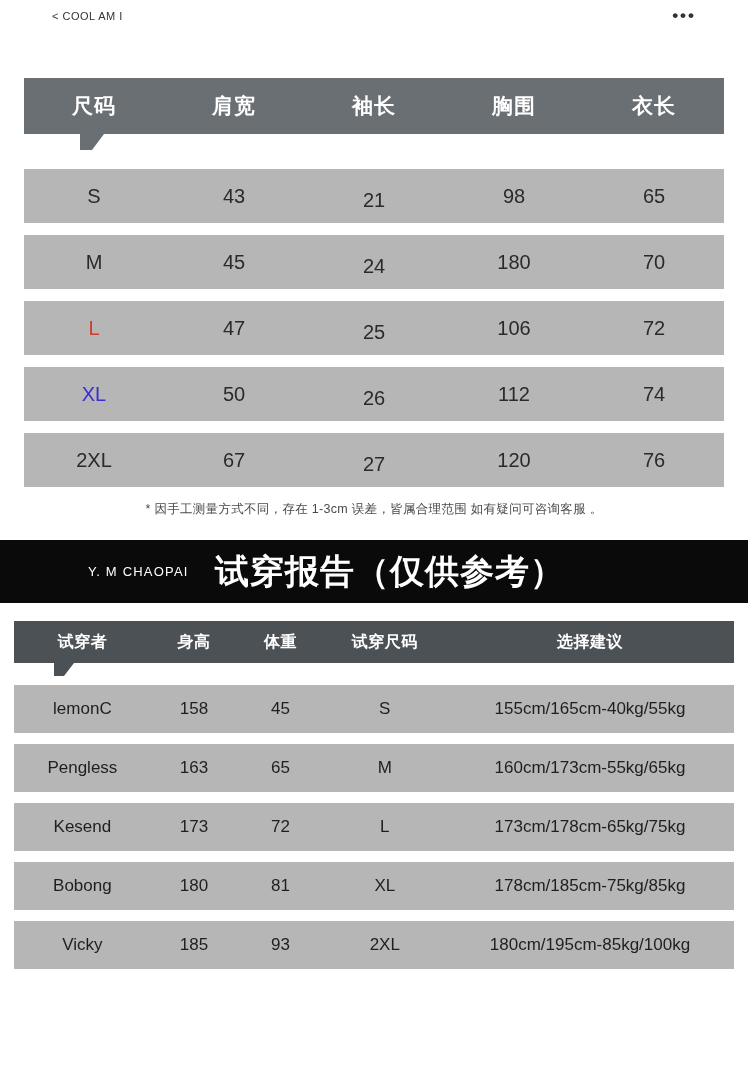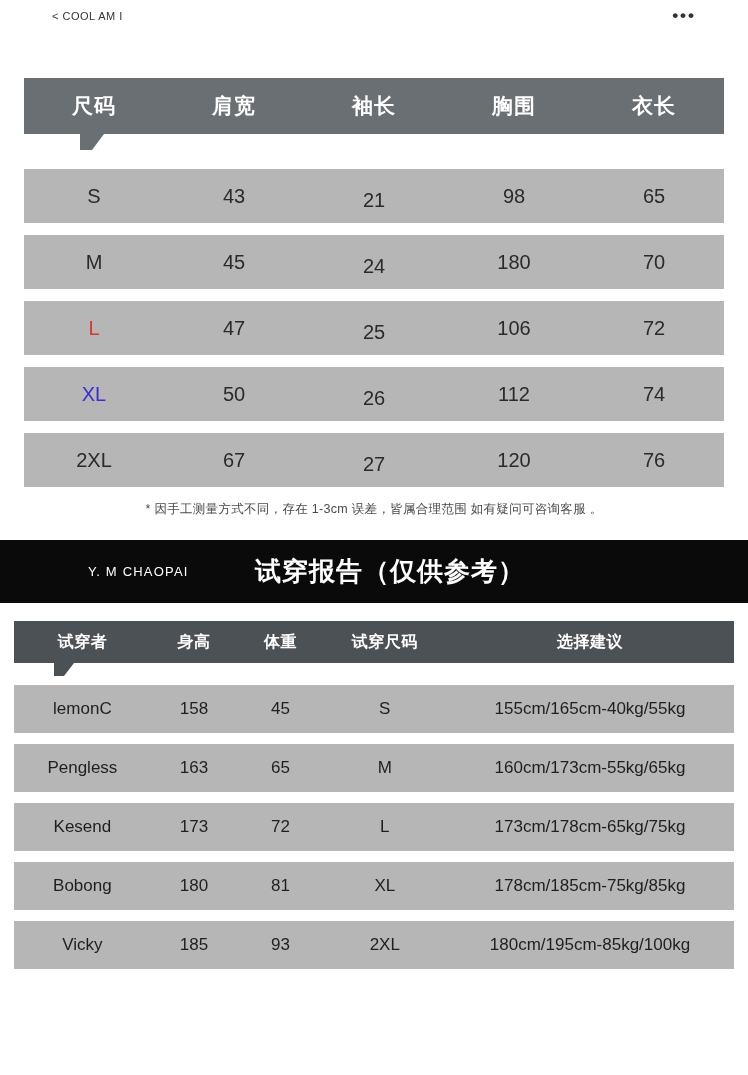--- a/index.html
+++ b/index.html
@@ -135,21 +135,21 @@
     left: 88px;
     color: #ffffff;
     font-size: 13px;
     letter-spacing: 1.2px;
   }
   .banner-title {
     position: absolute;
     left: 0; right: 0;
     text-align: center;
     color: #ffffff;
-    font-size: 26px;
+    font-size: 34px;
     font-weight: bold;
     letter-spacing: 1px;
     padding-left: 32px;
     box-sizing: border-box;
   }
 
   
   .rep-wrap {
     margin: 18px 14px 0 14px;
     position: relative;

